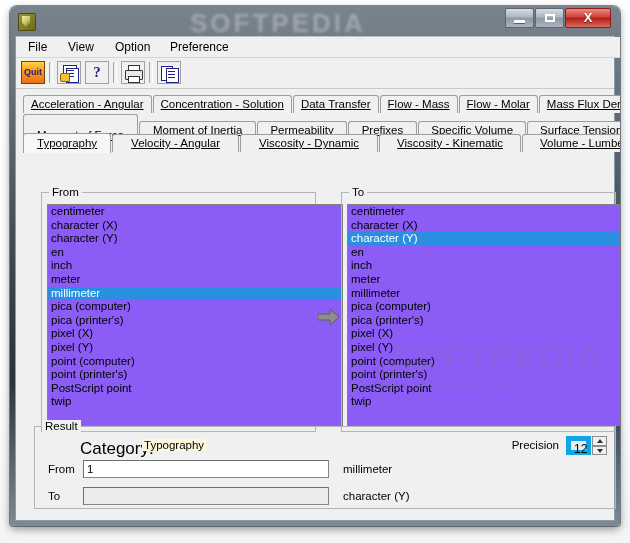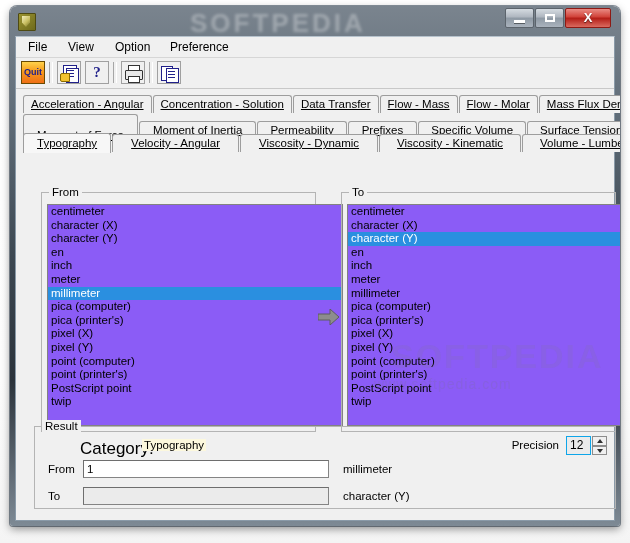--- a/index.html
+++ b/index.html
@@ -133,20 +133,21 @@
     box-sizing: border-box;
   }
 
   
   #menubar {
     position: absolute;
     left: 0; top: 0;
     width: 598px; height: 20px;
     background: #f0f0f0;
     border-bottom: 1px solid #d6d6d6;
+    padding-left: 10px;
   }
   .menu-item {
     position: absolute;
     top: 2px;
     height: 16px;
     padding: 0 7px;
     font-size: 12px;
     color: #000000;
     line-height: 16px;
     cursor: default;
@@ -352,21 +353,21 @@
     right: 56px; top: 12px;
     font-size: 11.5px;
     color: #000000;
     white-space: nowrap;
   }
   #fld-precision {
     position: absolute;
     right: 24px; top: 9px;
     width: 25px; height: 19px;
     background: #ebebeb;
-    border: 1px solid #0ea5e9;
+    border: 5px solid #0ea5e9;
     box-sizing: border-box;
     font-size: 12px;
     line-height: 17px;
     padding-left: 3px;
     color: #000000;
   }
   #spin-precision {
     position: absolute;
     right: 8px; top: 9px;
     width: 15px; height: 19px;

